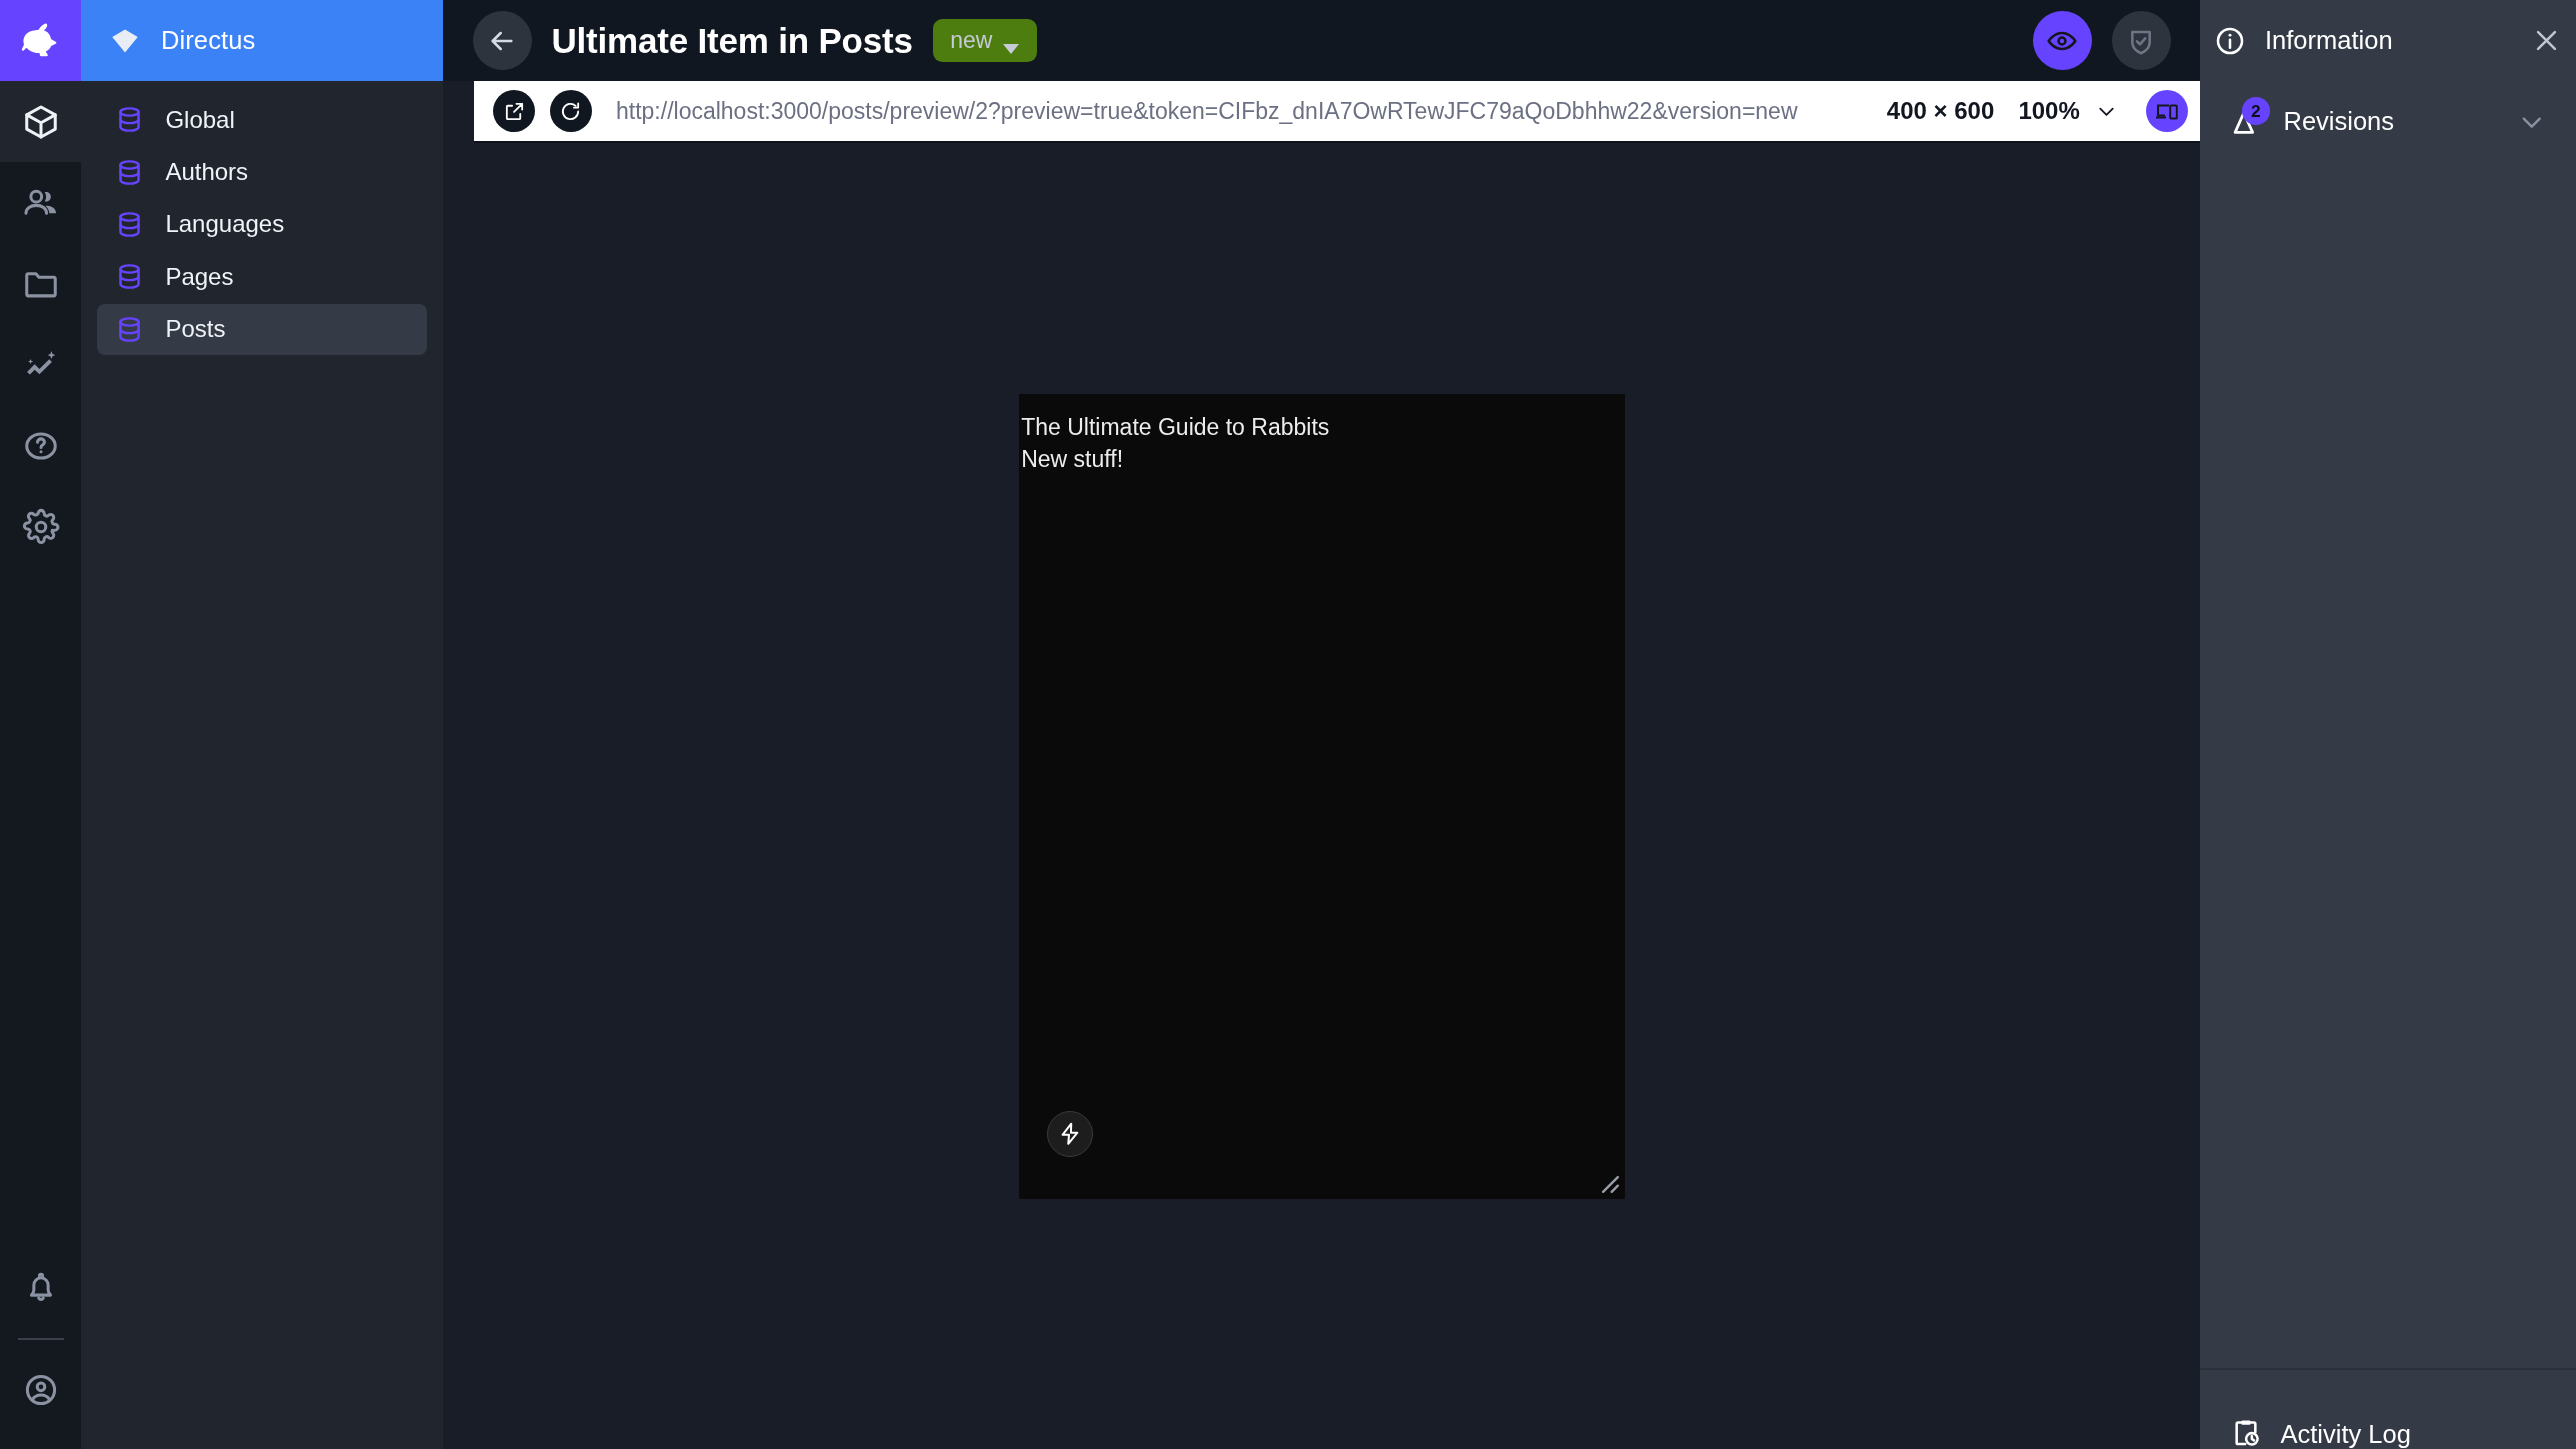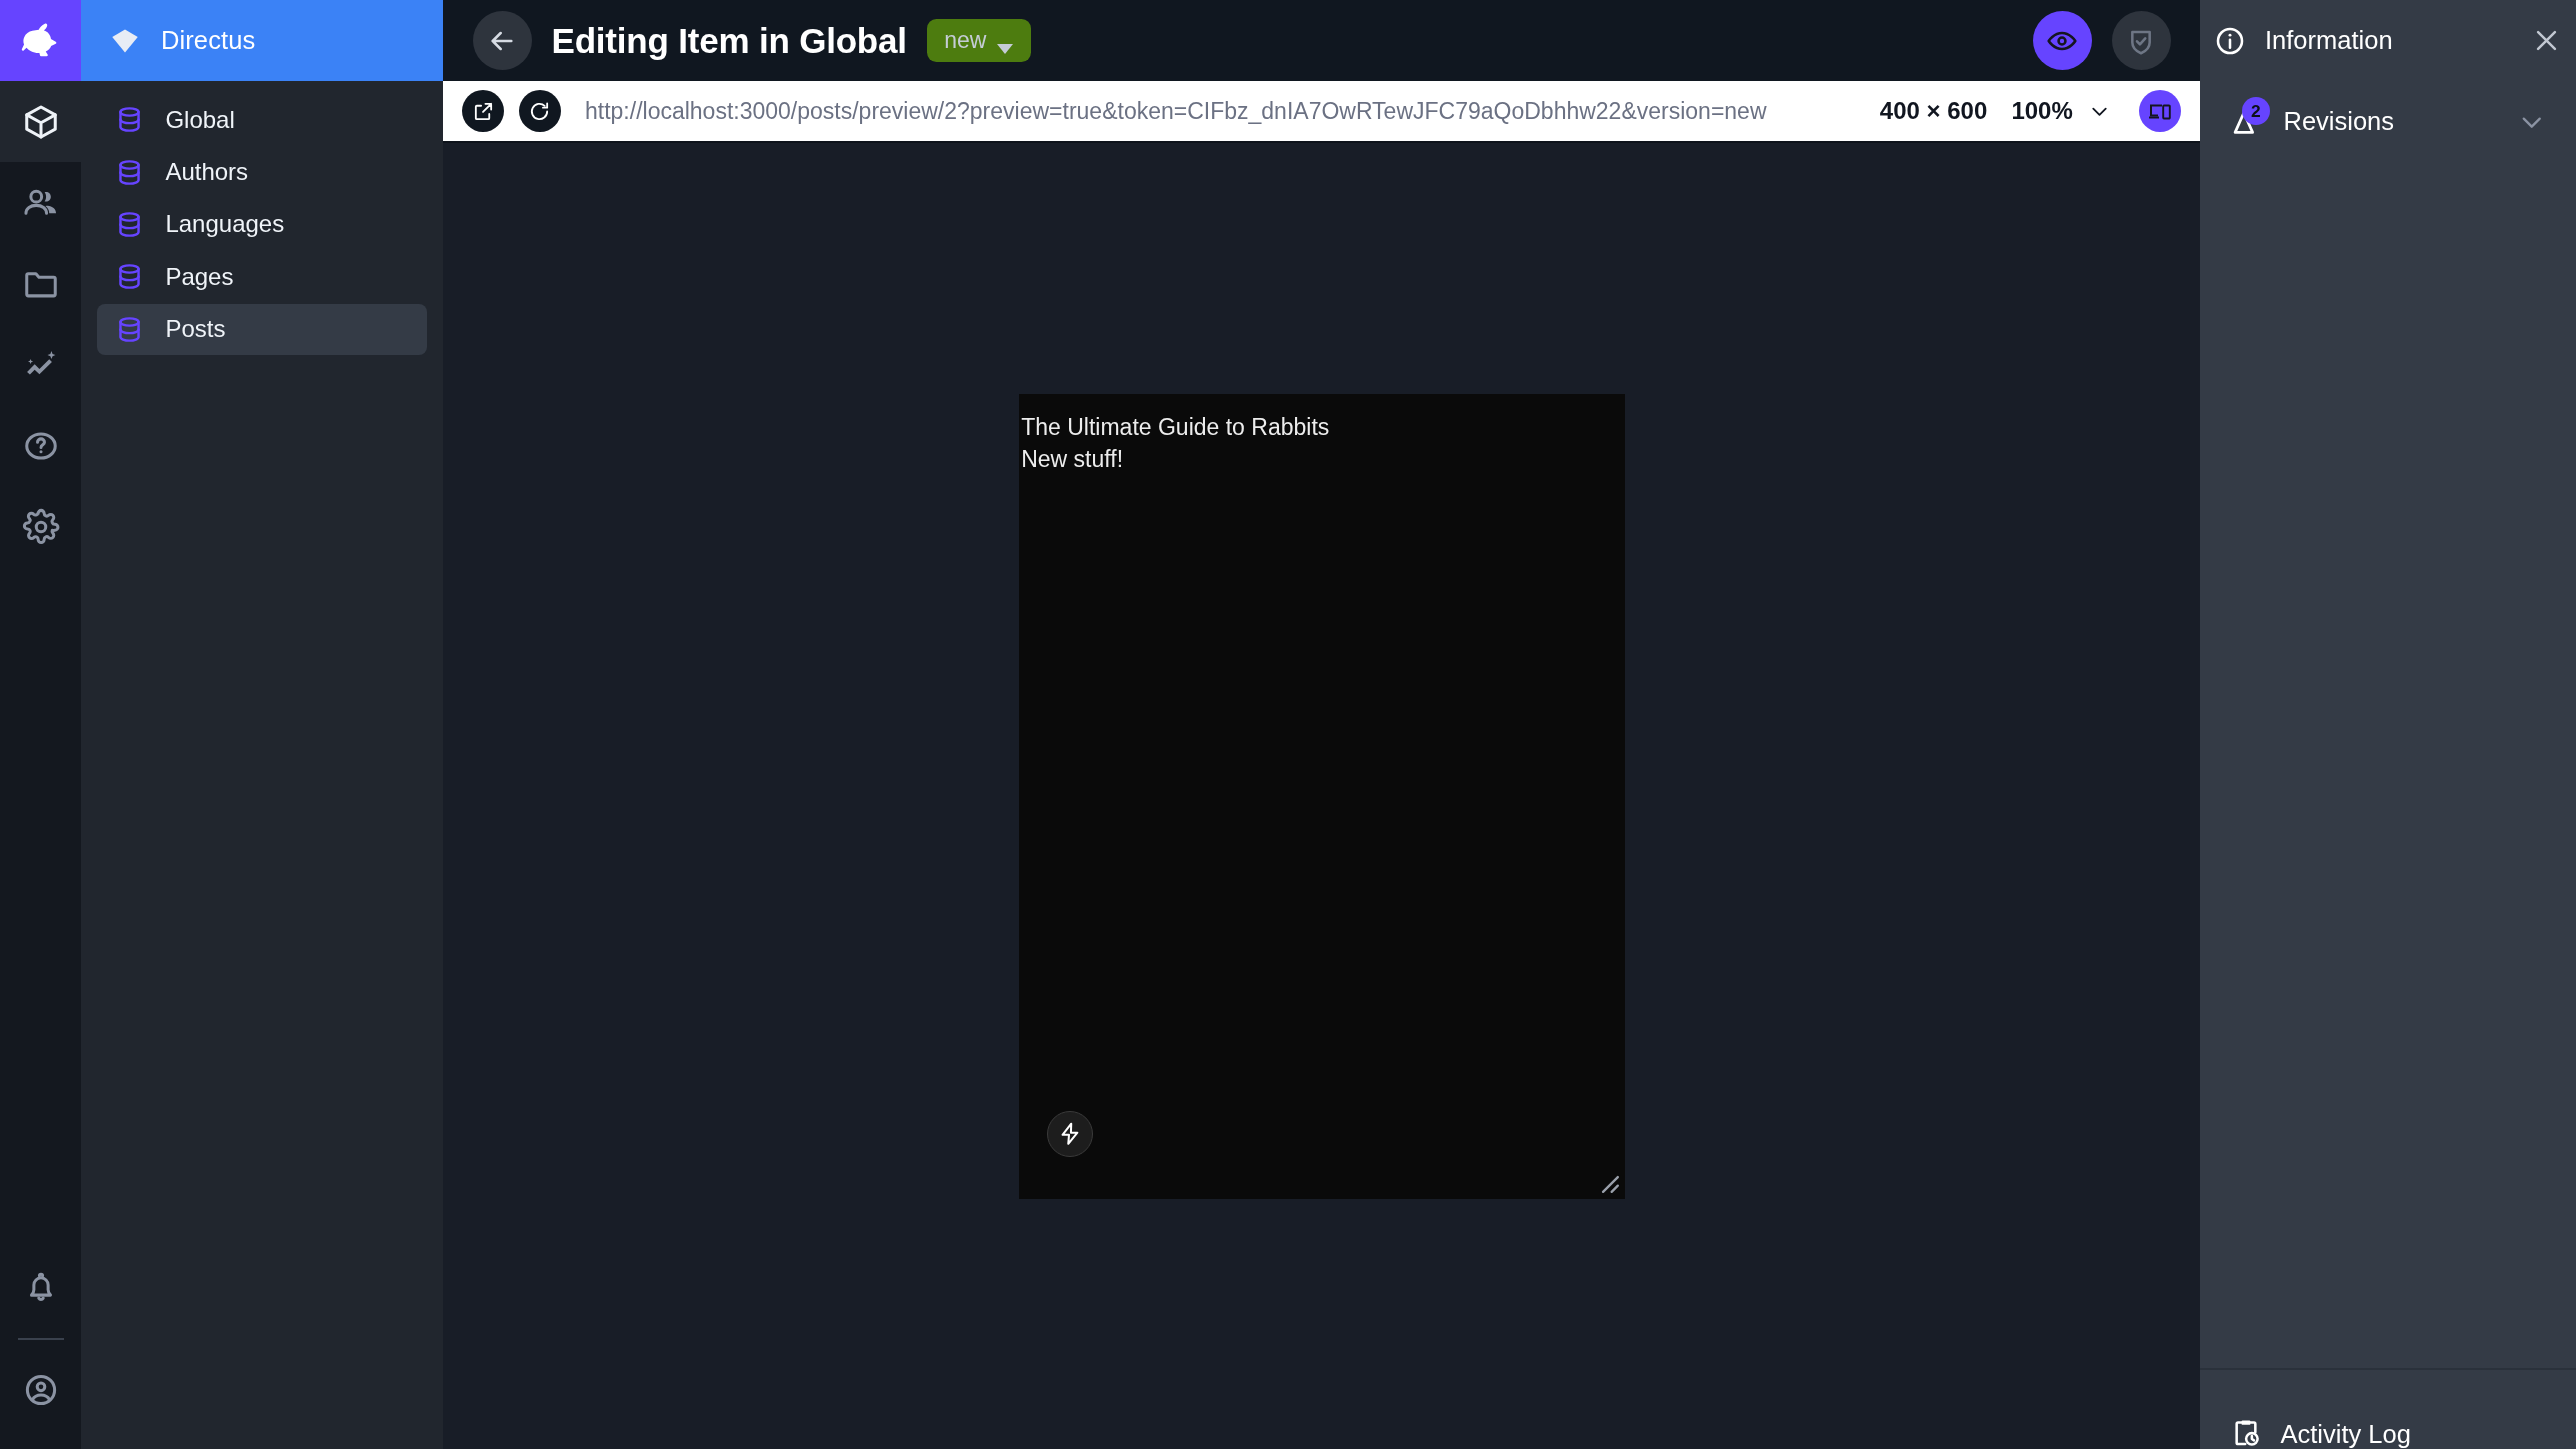--- a/index.html
+++ b/index.html
@@ -80,22 +80,23 @@
     background: #4d7c0f; border-radius: 9.4px;
     padding: 8px 17.4px; cursor: pointer;
   }
   .version-chip .vlabel { color: #c5ccd6; font-size: 23px; }
   .version-chip .caret { width: 0; height: 0; border-left: 8.7px solid transparent; border-right: 8.7px solid transparent; border-top: 10px solid #c5ccd6; }
   .topbar-spacer { flex: 1 1 auto; }
 
   
   .urlbar {
     height: 62px; flex: 0 0 62px; background: #ffffff;
-    display: flex; align-items: center; gap: 14.8px; padding: 0 19px 0 19px;
+    display: flex; align-items: center; gap: 14.8px; padding: 0 12px 0 19px;
     border-bottom: 2px solid #0e131b;
+    margin-left: 31px;
   }
   .url-icon-btn {
     width: 42px; height: 42px; border-radius: 50%; background: #101720;
     display: flex; align-items: center; justify-content: center; cursor: pointer; flex: 0 0 42px;
   }
   .url-icon-btn svg { width: 23px; height: 23px; }
   .url-text {
     flex: 1 1 auto; color: #6b7183; font-size: 23px; white-space: nowrap;
     overflow: hidden; text-overflow: ellipsis; padding-left: 9.4px; cursor: text;
   }
@@ -295,21 +296,21 @@
   </div>
 
   <div class="main">
 
     <div class="topbar">
       <div class="round-btn dark">
         <svg viewBox="0 0 24 24">
           <path class="stroke" stroke="#d6dbe3" stroke-width="2.1" d="M19 12H5M11 6l-6 6 6 6"></path>
         </svg>
       </div>
-      <div class="page-title">Editing Item in Global</div>
+      <div class="page-title">Ultimate Item in Posts</div>
       <div class="version-chip">
         <span class="vlabel">new</span>
         <span class="caret"></span>
       </div>
       <div class="topbar-spacer"></div>
       <div class="round-btn accent">
         <svg viewBox="0 0 24 24">
           <path class="stroke" stroke="#15151f" stroke-width="2" d="M2 12s3.8-6 10-6 10 6 10 6-3.8 6-10 6-10-6-10-6z"></path>
           <circle class="stroke" stroke="#15151f" stroke-width="2" cx="12" cy="12" r="2.6"></circle>
         </svg>

